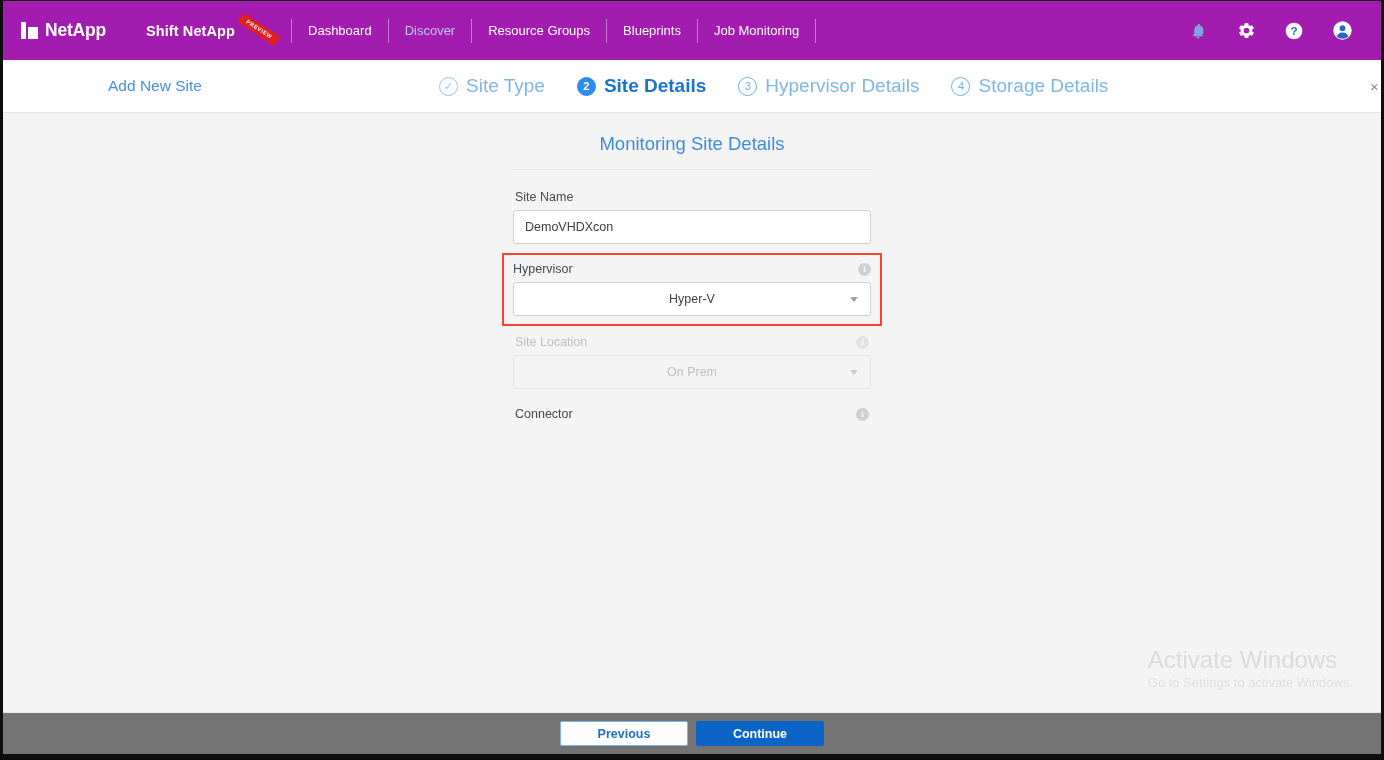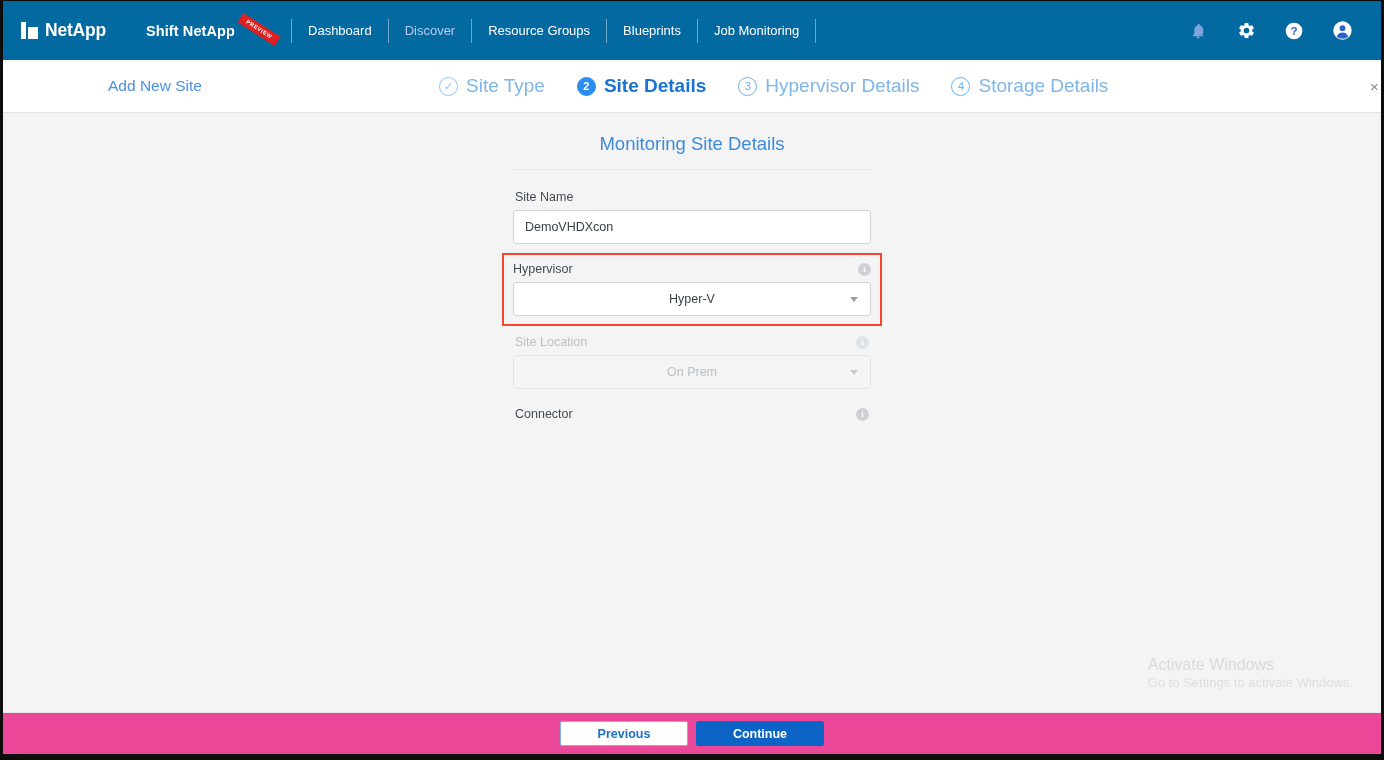--- a/index.html
+++ b/index.html
@@ -22,21 +22,21 @@
     border-bottom: 6px solid #0d0d0d;
     border-top: 1px solid #0d0d0d;
     overflow: hidden;
   }
 
   
   .topbar {
     position: absolute;
     top: 0; left: 0; right: 0;
     height: 59px;
-    background: #0369a1;
+    background: #a21caf;
     display: flex;
     align-items: center;
     padding: 0 14px 0 18px;
   }
   .brand-logo {
     display: flex;
     align-items: center;
     gap: 7px;
     margin-right: 40px;
   }
@@ -309,37 +309,37 @@
   
   .watermark {
     position: absolute;
     right: 28px;
     bottom: 22px;
     text-align: left;
     pointer-events: none;
     user-select: none;
   }
   .wm-title {
-    font-size: 16px;
+    font-size: 24px;
     color: #dadada;
     line-height: 1.25;
     white-space: nowrap;
   }
   .wm-sub {
     font-size: 13px;
     color: #dedede;
     white-space: nowrap;
   }
 
   
   .footer {
     position: absolute;
     left: 0; right: 0; bottom: 0;
     height: 42px;
-    background: #ec4899;
+    background: #737373;
     border-top: 1px solid #e6e6e6;
     display: flex;
     align-items: center;
     justify-content: center;
     gap: 8px;
   }
   .btn {
     height: 25px;
     min-width: 128px;
     border-radius: 2px;

